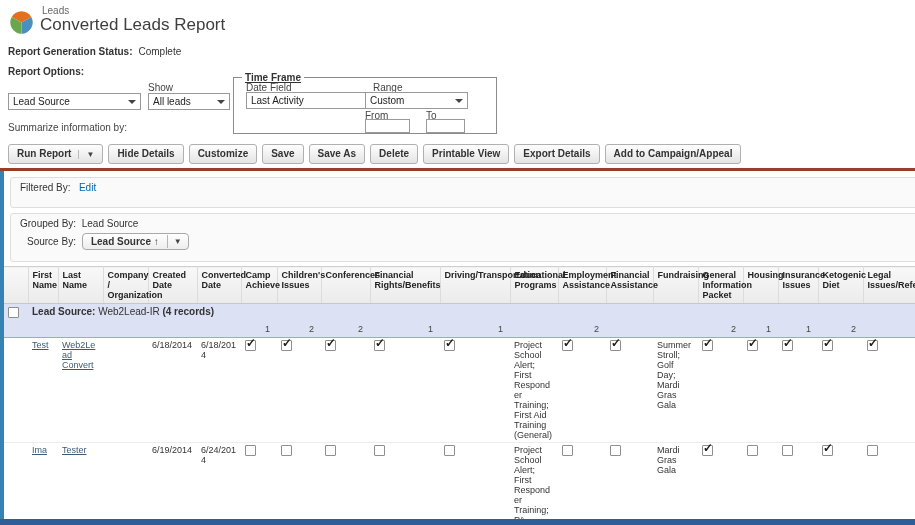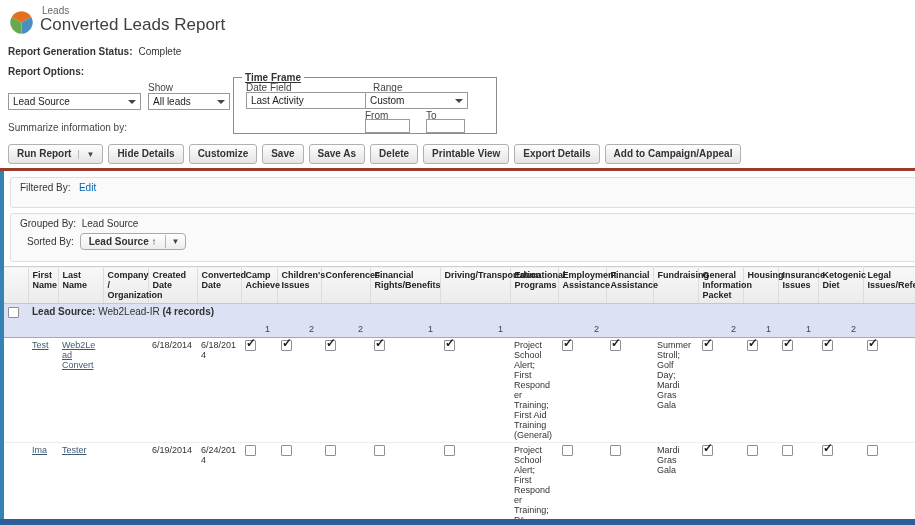--- a/index.html
+++ b/index.html
@@ -137,21 +137,21 @@
     <a class="link">Edit</a>
   </div>
 </div>
 
 <div class="panel panel-grouped">
   <div>
     <span>Grouped By:</span>&nbsp;
     <span>Lead Source</span>
   </div>
   <div class="grp-line2">
-    <span>Sorted By:</span>
+    <span>Source By:</span>
     <span class="sortbtn">
       <span class="txt"><span>Lead Source</span> <span>↑</span></span>
       <span class="drop">▼</span>
     </span>
   </div>
 </div>
 
 <div class="table-wrap">
   <table class="report">
       <colgroup>

